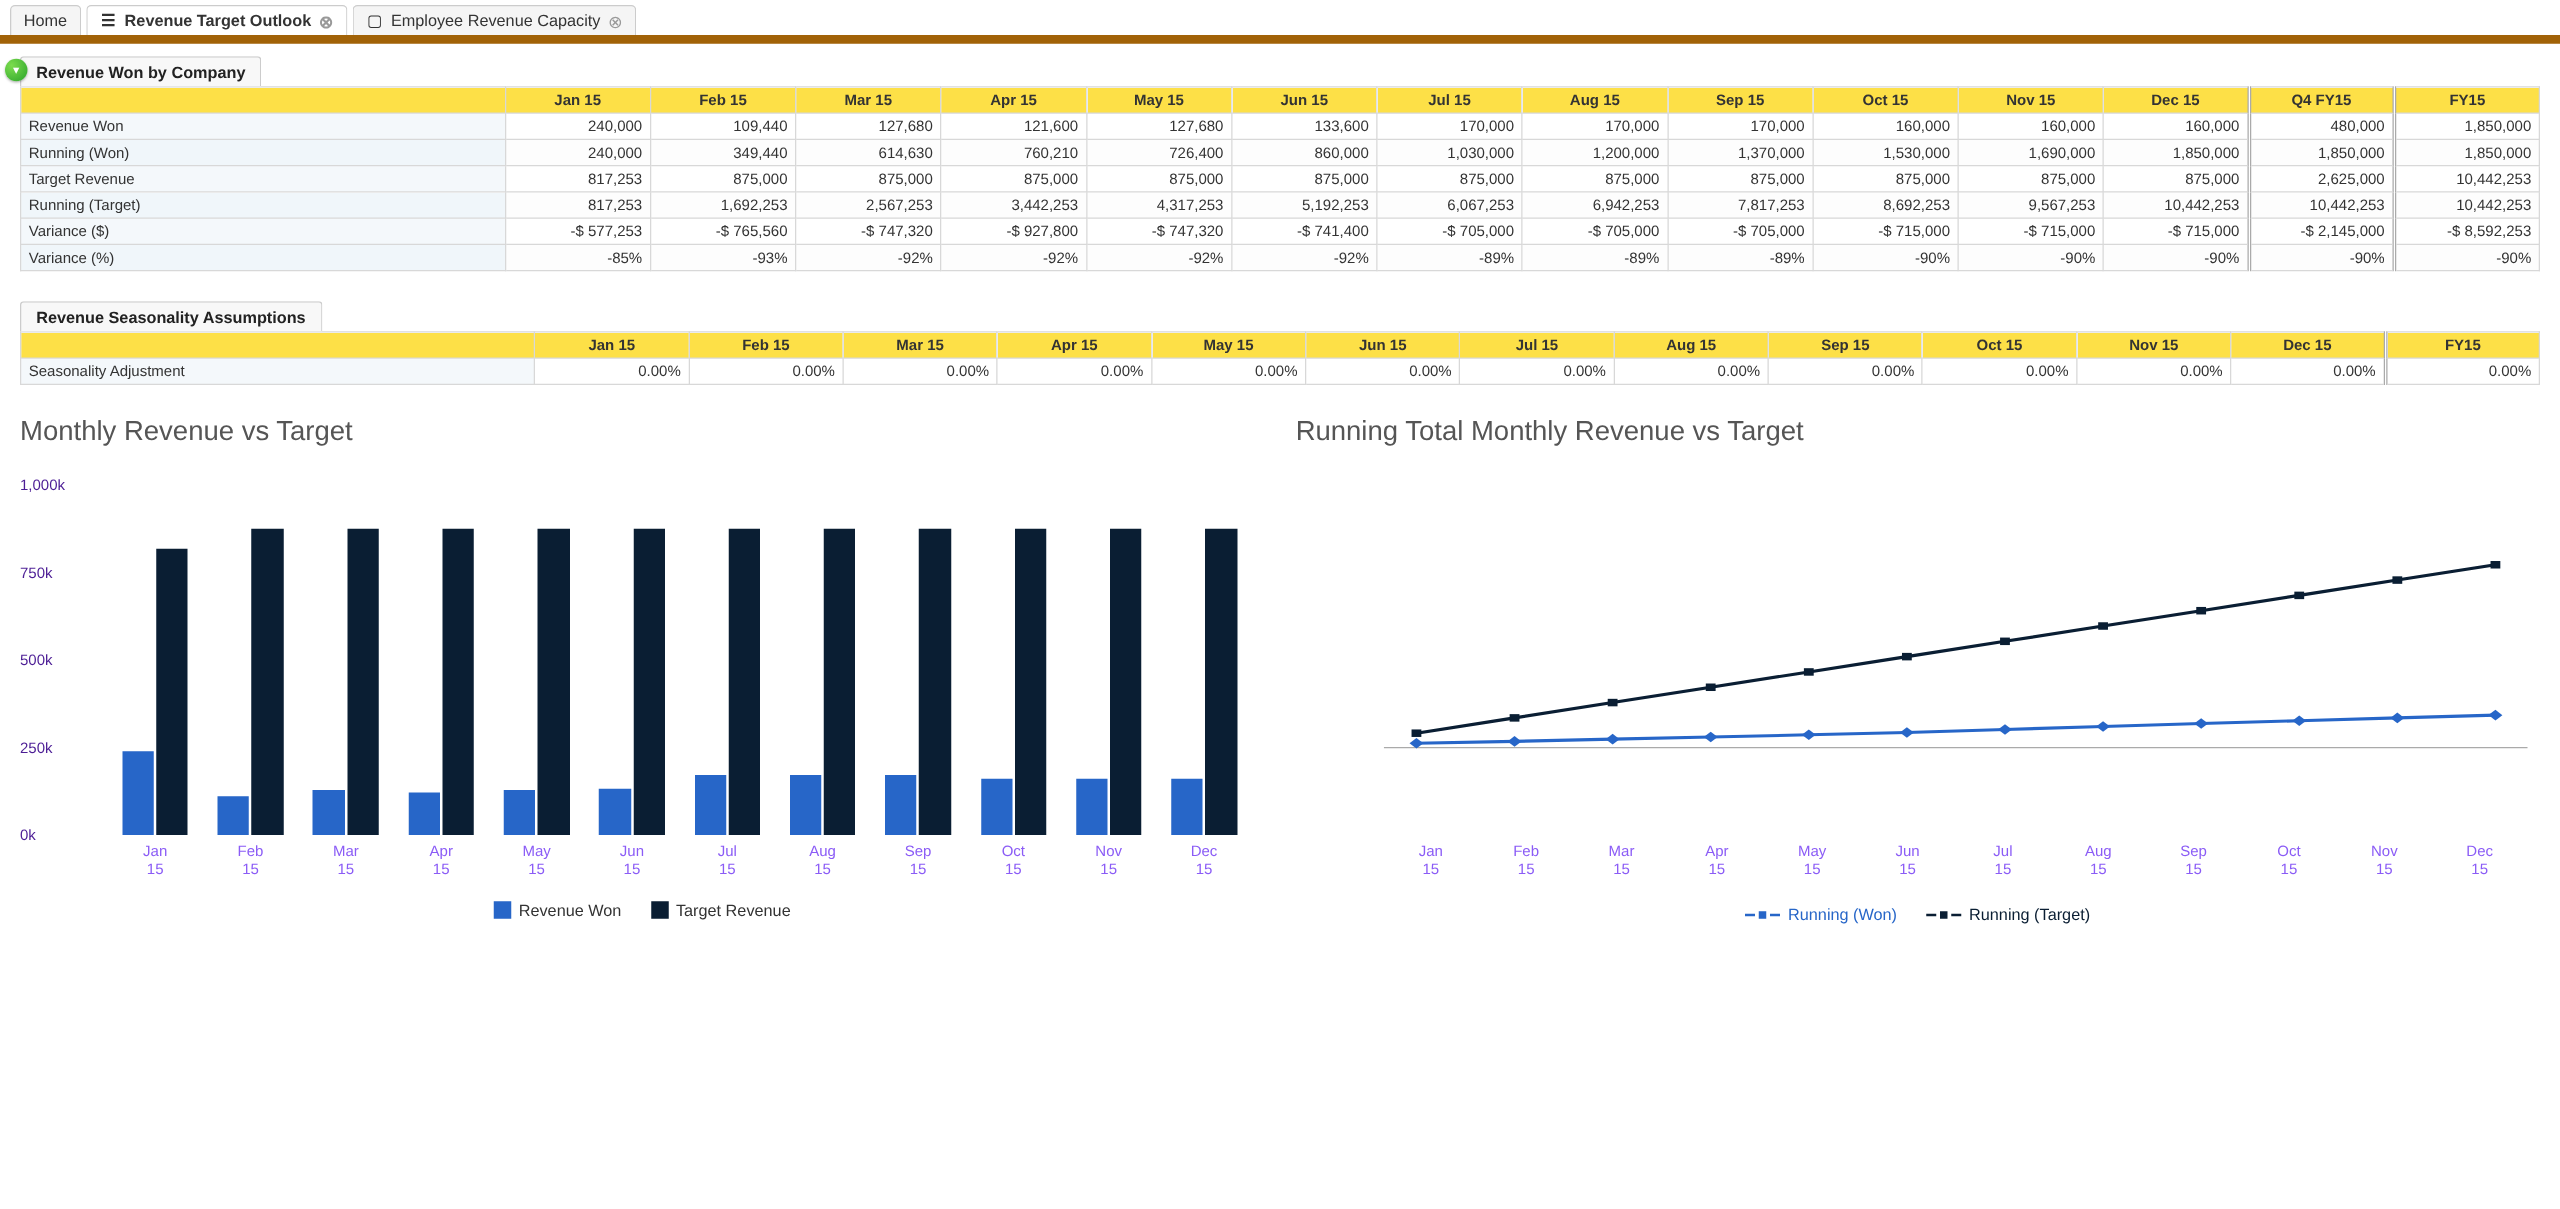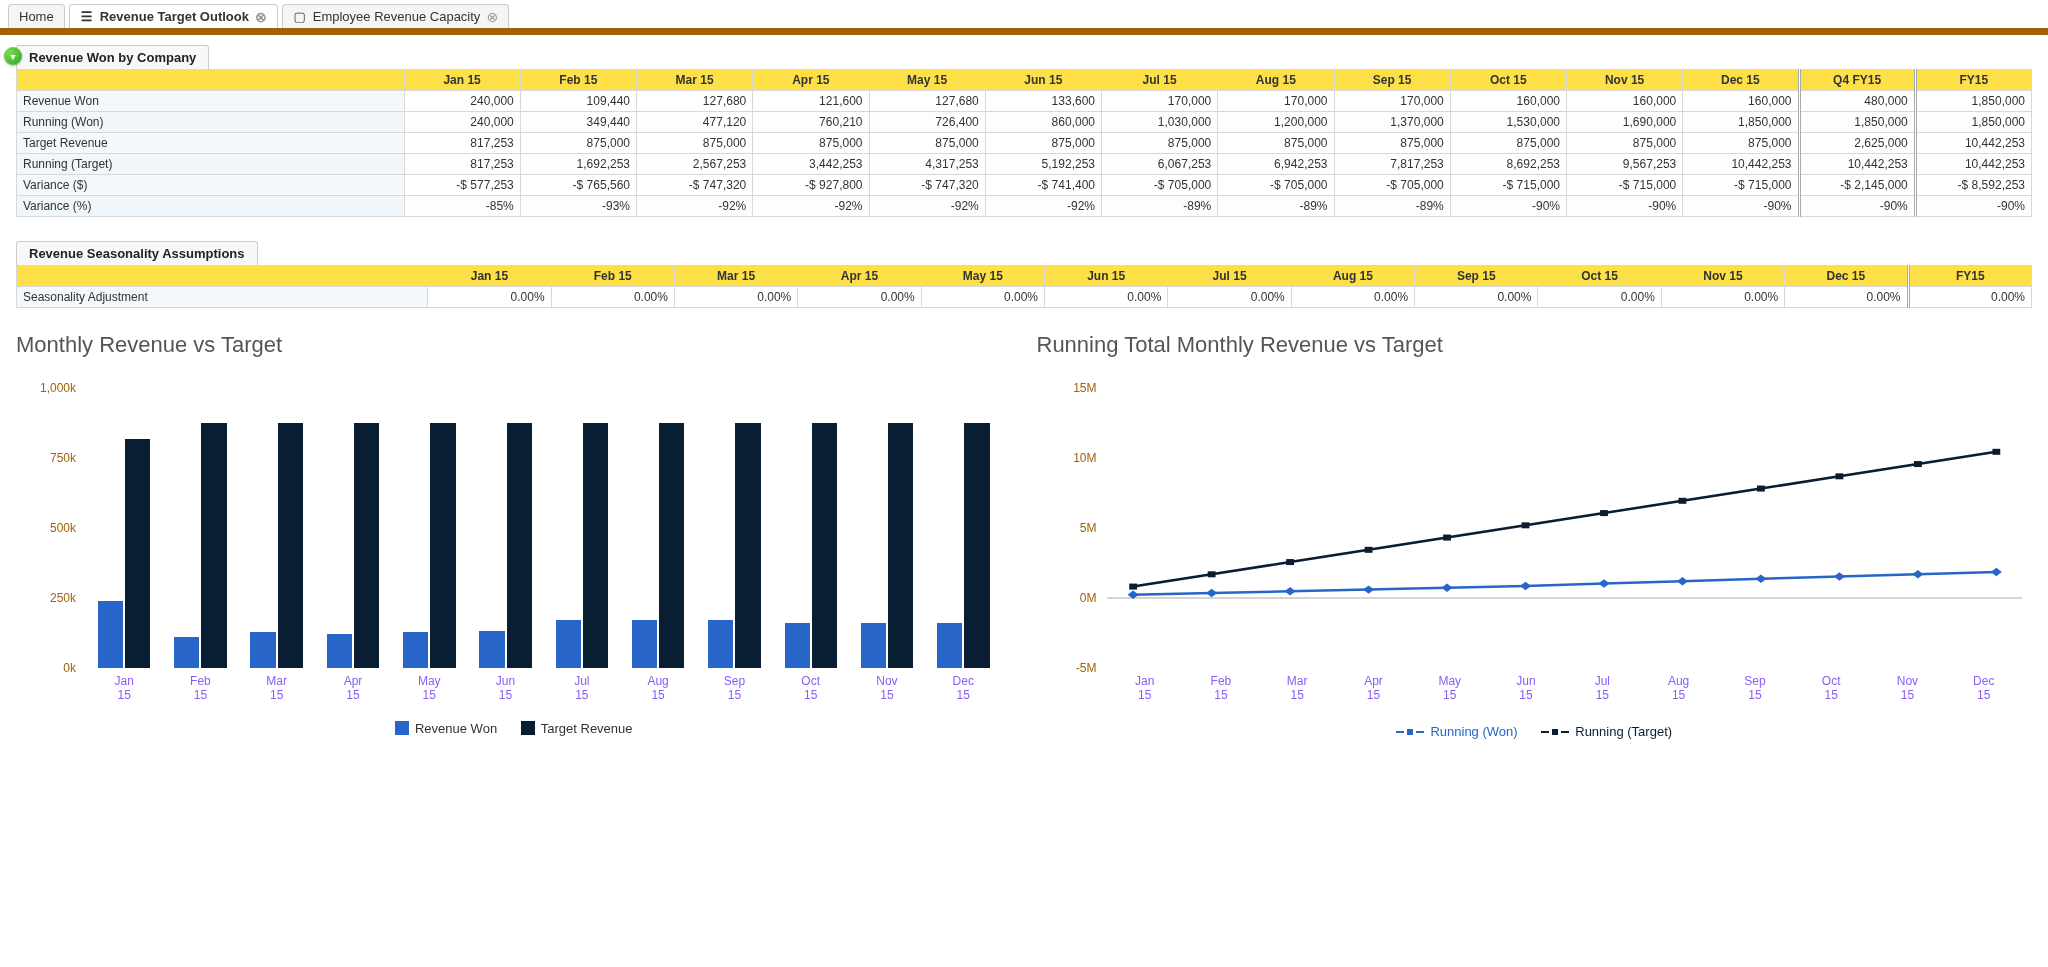--- a/index.html
+++ b/index.html
@@ -20,21 +20,21 @@
 table.grid tr:nth-child(even) td { background: #fdfdfd; }
 table.grid tr:nth-child(even) td.rowlabel { background: #f0f6fa; }
 .col-narrow { width: 90px; }
 .col-label { width: 300px; }
 .col-total { border-left: 3px double #aaa !important; }
 .charts-row { display: flex; gap: 25px; margin: 4px 16px; }
 .chart-block { flex: 1; }
 .chart-title { font-size: 22px; color: #555; margin-bottom: 30px; }
 .bar-chart, .line-chart { position: relative; height: 280px; margin-left: 70px; margin-right: 10px; }
 .y-axis { position: absolute; left: -70px; top: 0; bottom: 0; width: 60px; }
-.y-tick { position: absolute; right: 0; transform: translateY(50%); font-size: 12px; color: #a16207; text-align: right; width: 60px; }
+.y-tick { position: absolute; right: 0; transform: translateY(50%); font-size: 12px; color: #4c1d95; width: 60px; }
 .plot-area { position: absolute; left: 0; right: 0; top: 0; bottom: 0; }
 .bar-group { position: absolute; bottom: 0; display: flex; gap: 2px; align-items: flex-end; justify-content: center; width: 6%; }
 .bar { width: 46%; }
 .bar.won { background: #2766c8; }
 .bar.target { background: #0a1e33; }
 .x-axis { display: flex; justify-content: space-around; margin-top: 6px; margin-left: 70px; margin-right: 10px; }
 .x-tick { font-size: 12px; color: #8b5cf6; text-align: center; width: 6%; line-height: 1.2; }
 .legend { margin-top: 18px; text-align: center; font-size: 13px; color: #333; }
 .legend-item { display: inline-flex; align-items: center; gap: 6px; margin: 0 10px; }
 .swatch { width: 14px; height: 14px; display: inline-block; }
@@ -121,21 +121,21 @@
           <td>160,000</td>
           <td>160,000</td>
           <td>160,000</td>
           <td class="col-total">480,000</td>
           <td class="col-total">1,850,000</td>
         </tr>
         <tr>
           <td class="rowlabel">Running (Won)</td>
           <td>240,000</td>
           <td>349,440</td>
-          <td>477,120</td>
+          <td>614,630</td>
           <td>760,210</td>
           <td>726,400</td>
           <td>860,000</td>
           <td>1,030,000</td>
           <td>1,200,000</td>
           <td>1,370,000</td>
           <td>1,530,000</td>
           <td>1,690,000</td>
           <td>1,850,000</td>
           <td class="col-total">1,850,000</td>
@@ -355,27 +355,20 @@
       <span class="legend-item">
           <span class="swatch target"></span>
           <span>Target Revenue</span>
         </span>
     </div>
   </div>
 
   <div class="chart-block">
     <div class="chart-title">Running Total Monthly Revenue vs Target</div>
     <div class="line-chart" id="lineChart">
-      <div class="y-axis" id="lineY">
-          <div class="y-tick" style="top: 0%; transform: translateY(-50%);">15M</div>
-          <div class="y-tick" style="top: 25%; transform: translateY(-50%);">10M</div>
-          <div class="y-tick" style="top: 50%; transform: translateY(-50%);">5M</div>
-          <div class="y-tick" style="top: 75%; transform: translateY(-50%);">0M</div>
-          <div class="y-tick" style="top: 100%; transform: translateY(-50%);">-5M</div>
-        </div>
       <svg class="linechart" id="lineSvg" viewBox="0 0 700 280" preserveAspectRatio="none">
           <line x1="0" x2="700" y1="210" y2="210" stroke="#aaa" stroke-width="1"></line>
           <path d="M20,206.64 L80,205.10784 L140,203.32032 L200,201.61792 L260,199.8304 L320,197.96 L380,195.57999999999998 L440,193.2 L500,190.82 L560,188.57999999999998 L620,186.33999999999997 L680,184.1 " fill="none" stroke="#2766c8" stroke-width="2.5"></path>
           <rect x="17" y="203.64" width="6" height="6" transform="rotate(45 20 206.64)" fill="#2766c8"></rect>
           <rect x="77" y="202.10784" width="6" height="6" transform="rotate(45 80 205.10784)" fill="#2766c8"></rect>
           <rect x="137" y="200.32032" width="6" height="6" transform="rotate(45 140 203.32032)" fill="#2766c8"></rect>
           <rect x="197" y="198.61792" width="6" height="6" transform="rotate(45 200 201.61792)" fill="#2766c8"></rect>
           <rect x="257" y="196.8304" width="6" height="6" transform="rotate(45 260 199.8304)" fill="#2766c8"></rect>
           <rect x="317" y="194.96" width="6" height="6" transform="rotate(45 320 197.96)" fill="#2766c8"></rect>
           <rect x="377" y="192.57999999999998" width="6" height="6" transform="rotate(45 380 195.57999999999998)" fill="#2766c8"></rect>

